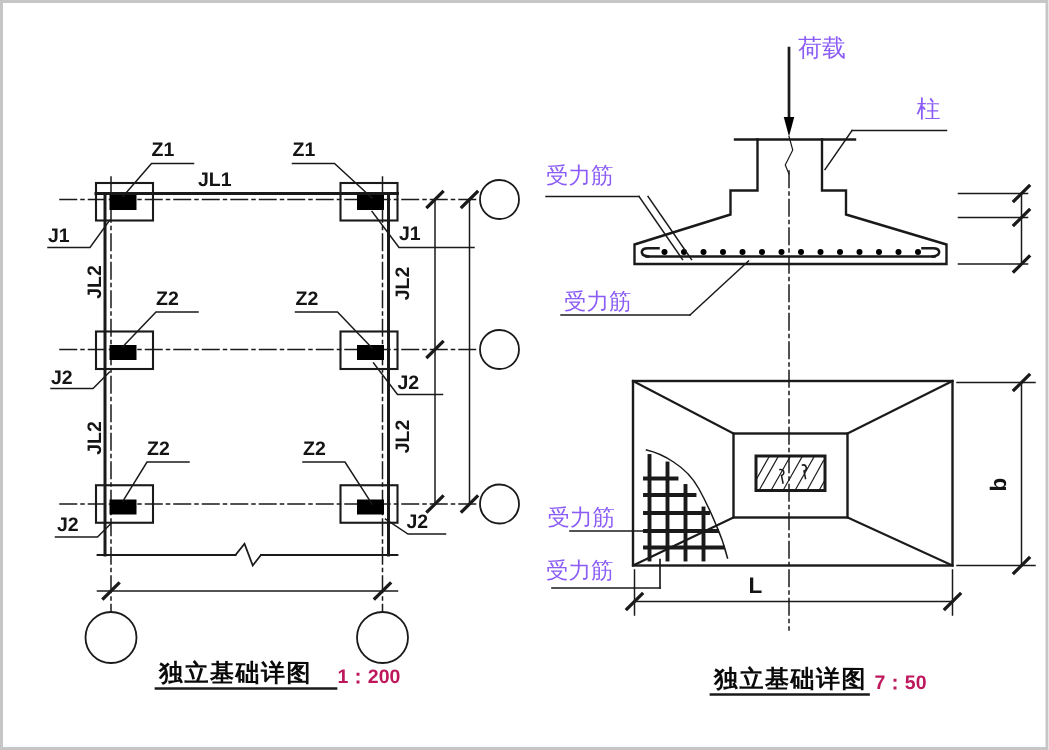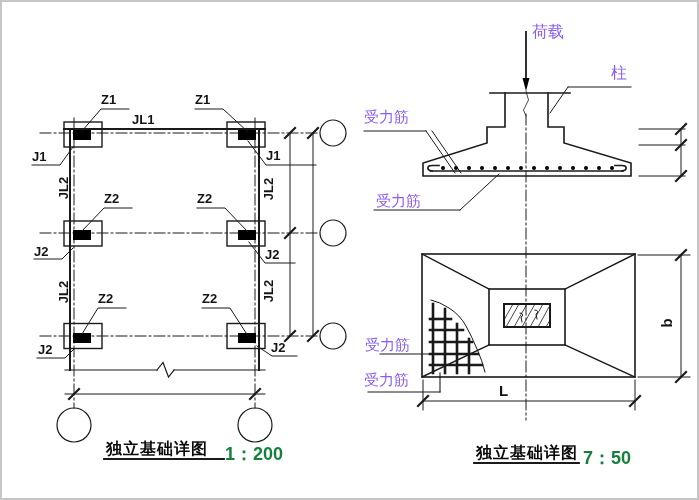--- a/index.html
+++ b/index.html
@@ -41,22 +41,22 @@
   .title{
     font-family:"Liberation Sans", sans-serif;
     font-weight:bold;
     font-size:16px;
     letter-spacing:1px;
     color:#0a0a0a;
   }
   .scale{
     font-family:"Liberation Sans", sans-serif;
     font-weight:bold;
-    font-size:18px;
-    color:#15803d;
+    font-size:13px;
+    color:#be185d;
   }
 </style>
 </head>
 <body>
 
 <div id="canvas">
 
   <svg width="699" height="500" viewBox="0 0 699 500" stroke="#1a1a1a" fill="none" stroke-linecap="square">
 
     <g>

